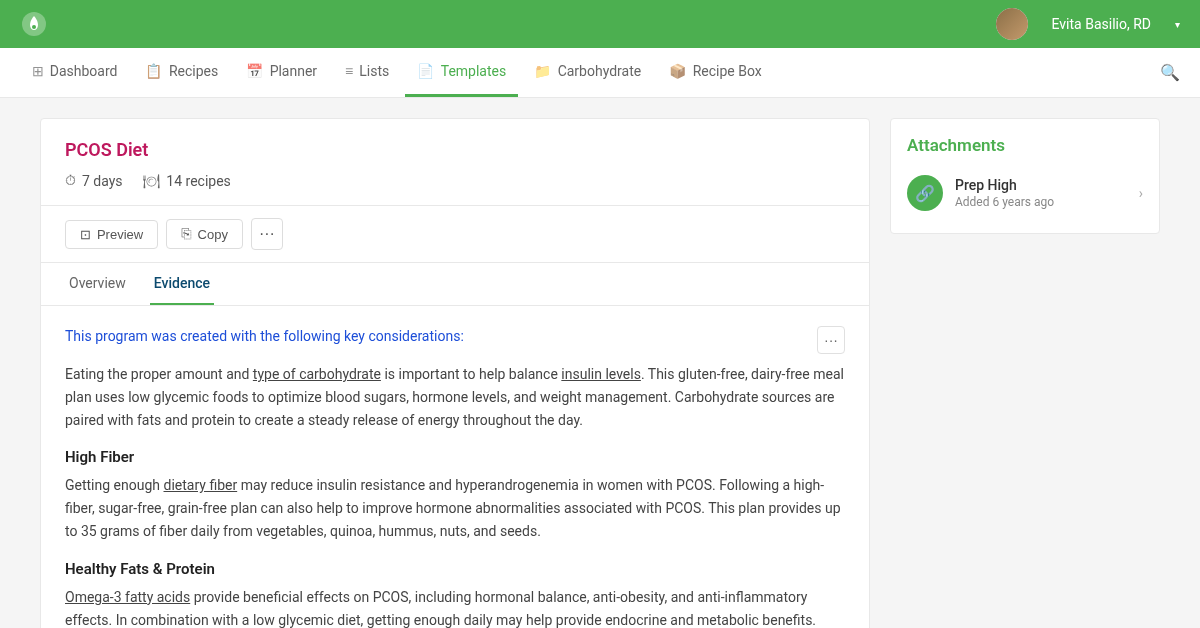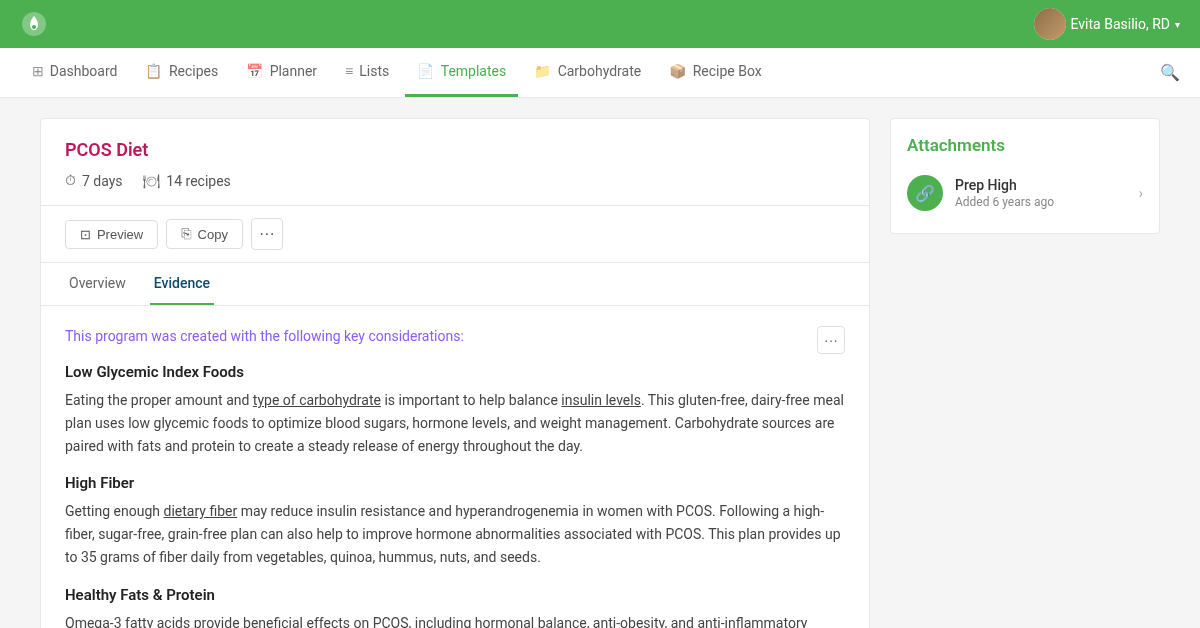--- a/index.html
+++ b/index.html
@@ -18,21 +18,21 @@
       display: flex;
       align-items: center;
     }
     .logo-icon {
       width: 28px;
       height: 28px;
     }
     .top-bar-user {
       display: flex;
       align-items: center;
-      gap: 5px;
+      gap: 24px;
       color: white;
       font-size: 14px;
       cursor: pointer;
       text-align: right;
     }
     .user-avatar {
       width: 32px;
       height: 32px;
       border-radius: 50%;
       background: #ccc;
@@ -198,21 +198,21 @@
       border-bottom: 2px solid #4CAF50;
       font-weight: 500;
     }
 
     
     .content-body {
       padding: 20px 24px;
     }
 
     .intro-text {
-      color: #8b5cf6;
+      color: #1d4ed8;
       font-size: 14px;
       margin-bottom: 16px;
       line-height: 1.5;
     }
 
     .more-options-btn {
       float: right;
       display: flex;
       align-items: center;
       justify-content: center;
@@ -413,21 +413,20 @@
     </div>
 
     <div class="content-body">
 
       <div style="position: relative;">
         <button class="more-options-btn">···</button>
         <p class="intro-text">This program was created with the following key considerations:</p>
       </div>
 
       <div>
-        <div class="section-title">Low Glycemic Index Foods</div>
         <p class="section-text">
           Eating the proper amount and <a class="underline-link" href="#">type of carbohydrate</a> is important to help balance <a class="underline-link" href="#">insulin levels</a>. This gluten-free, dairy-free meal plan uses low glycemic foods to optimize blood sugars, hormone levels, and weight management. Carbohydrate sources are paired with fats and protein to create a steady release of energy throughout the day.
         </p>
       </div>
 
       <div>
         <div class="section-title">High Fiber</div>
         <p class="section-text">
           Getting enough <a class="underline-link" href="#">dietary fiber</a> may reduce insulin resistance and hyperandrogenemia in women with PCOS. Following a high-fiber, sugar-free, grain-free plan can also help to improve hormone abnormalities associated with PCOS. This plan provides up to 35 grams of fiber daily from vegetables, quinoa, hummus, nuts, and seeds.
         </p>

